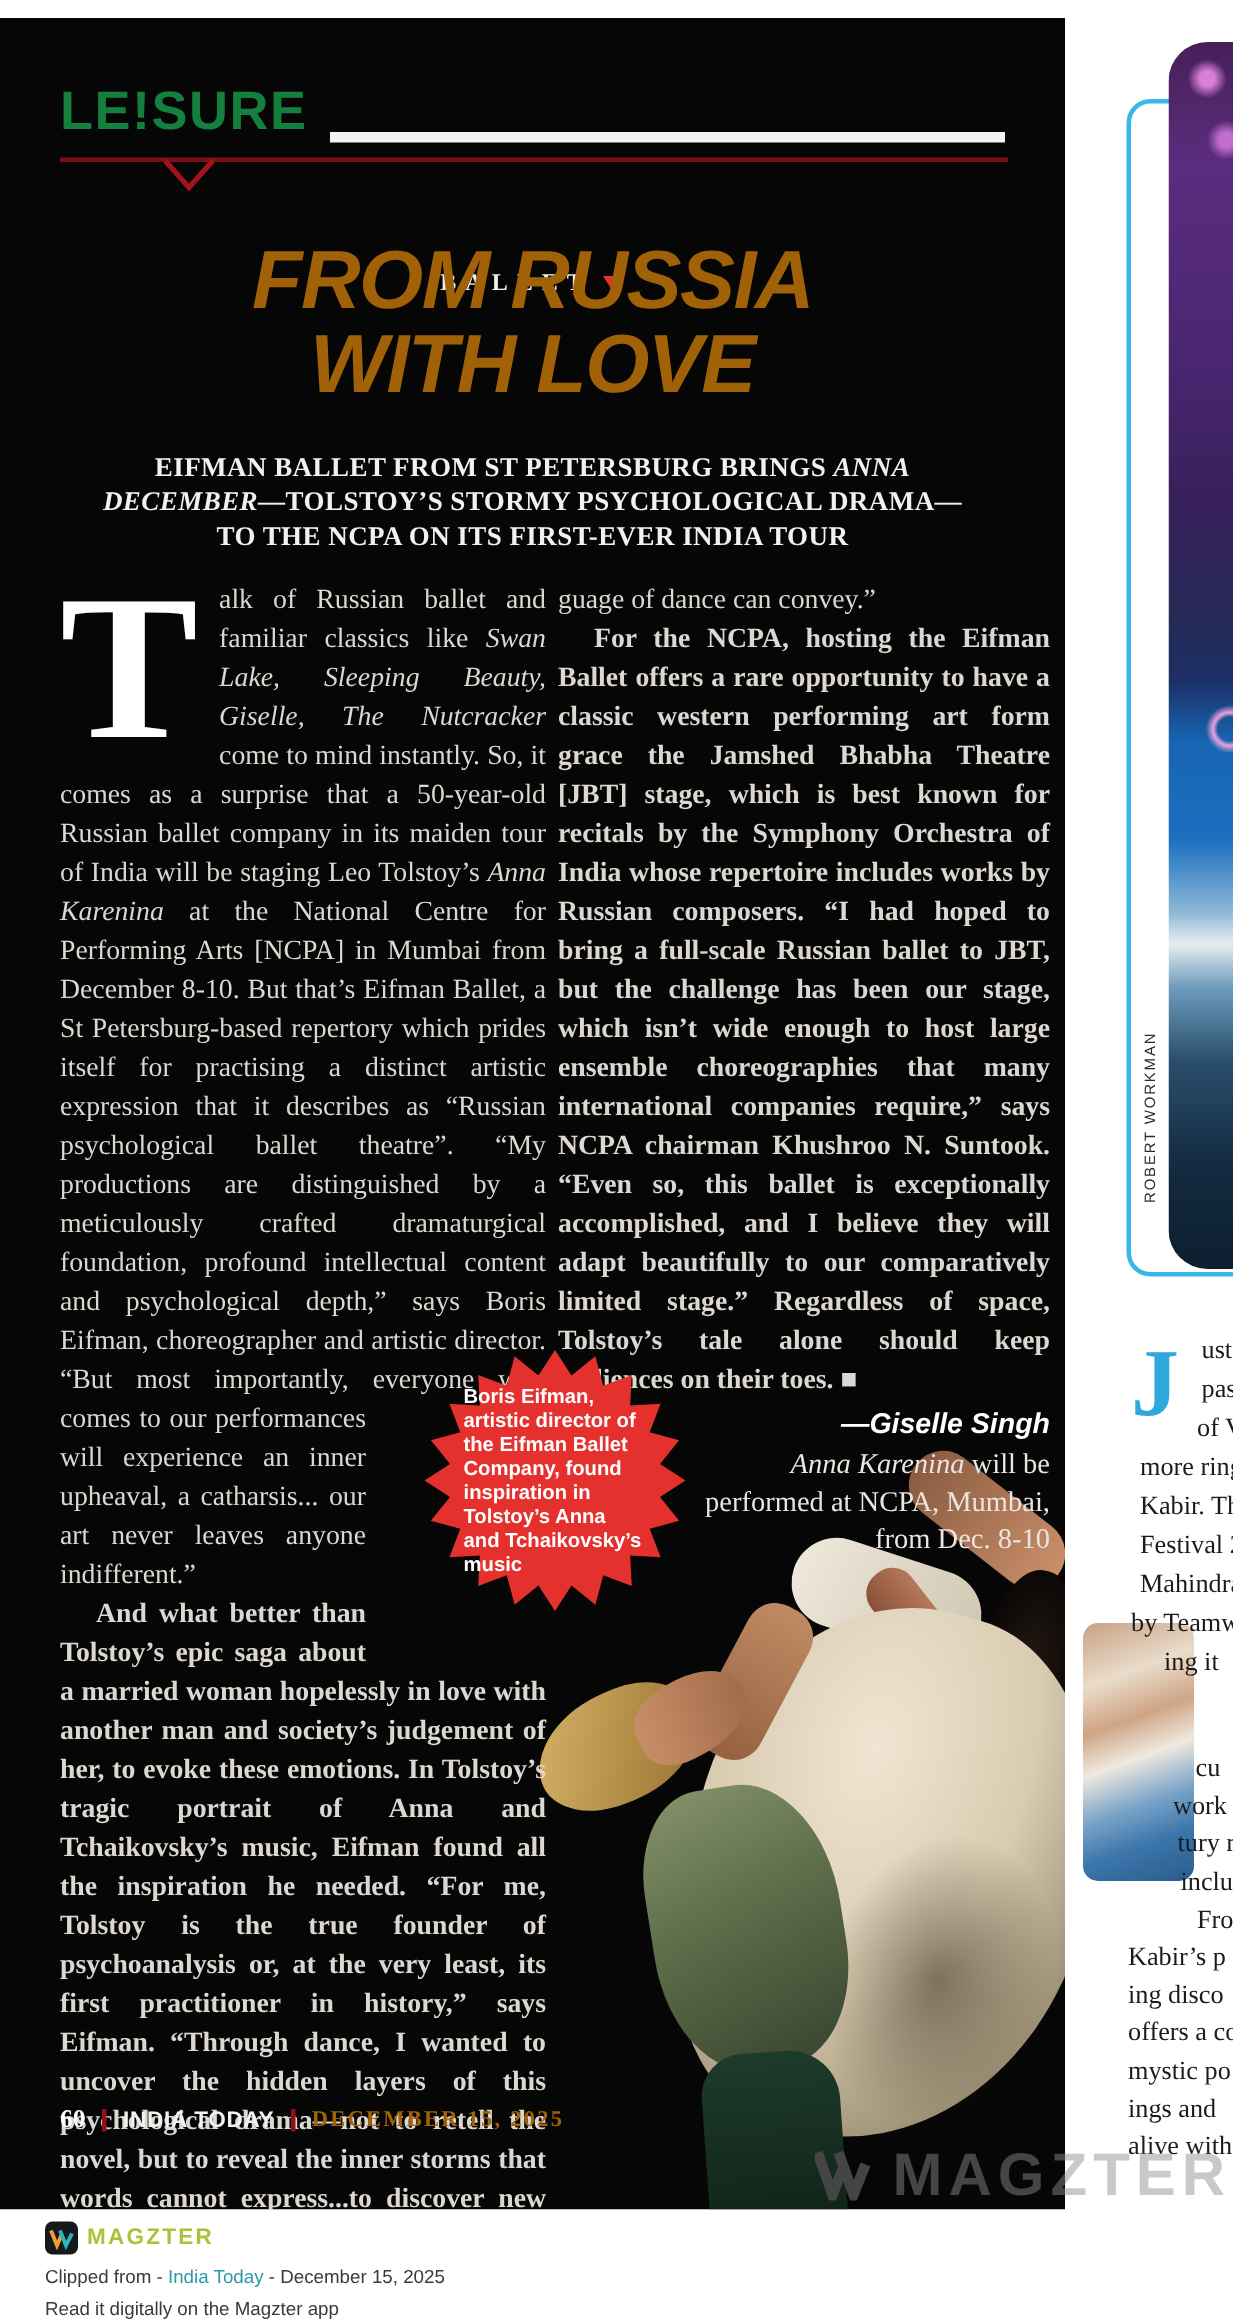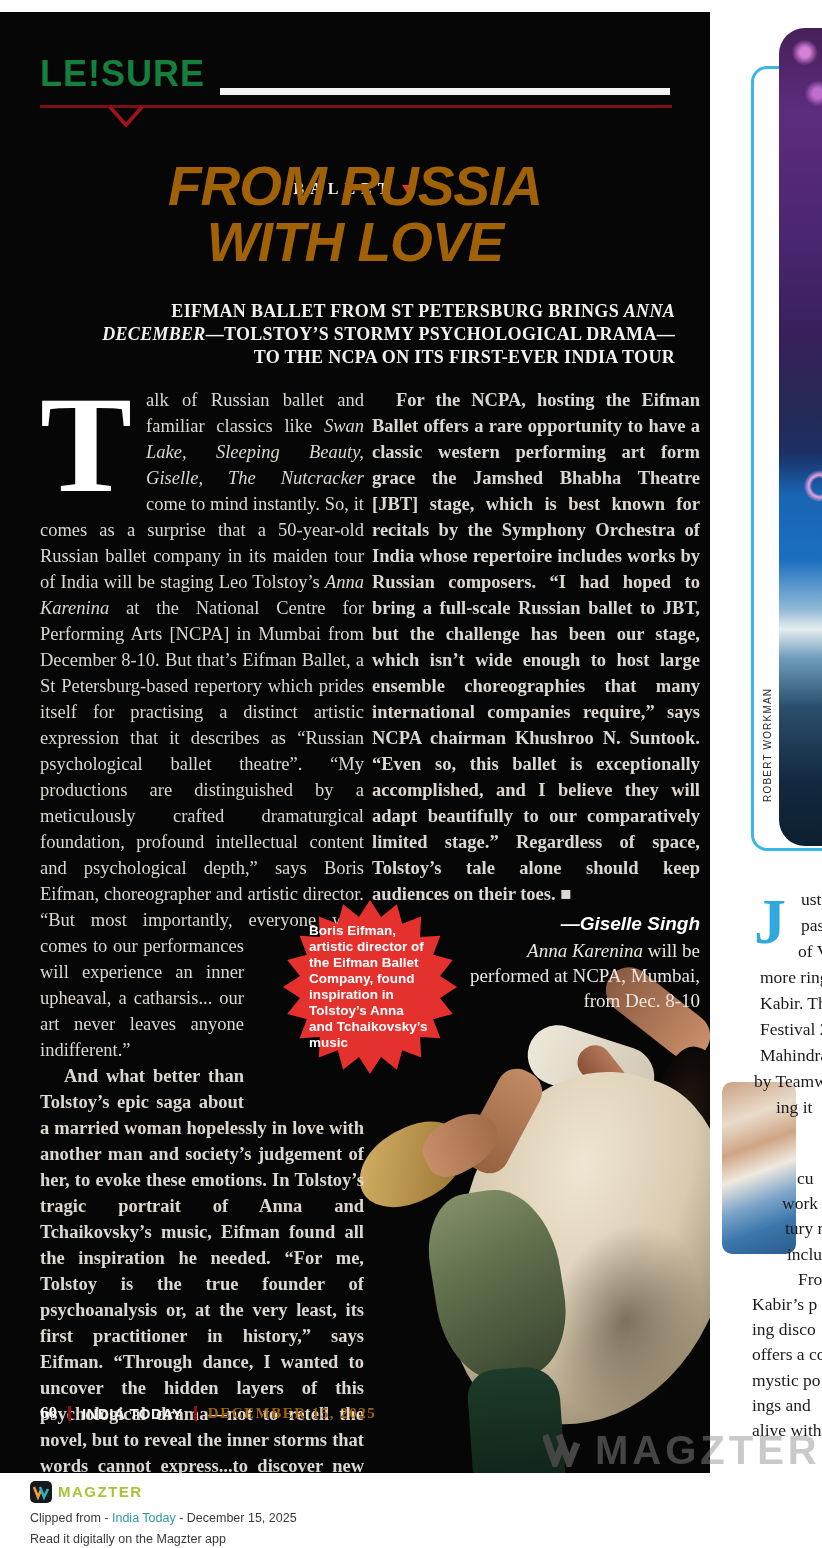--- a/index.html
+++ b/index.html
@@ -18,21 +18,21 @@
   .red-rule{position:absolute;left:40px;top:92px;z-index:3;}
 
   .kicker{position:absolute;left:0;top:122px;width:710px;text-align:center;
     font:bold 16px/1 "Liberation Serif",serif;color:#f0efed;letter-spacing:6px;z-index:3;margin-top:47px;}
   .tri{display:inline-block;margin-left:8px;width:0;height:0;border-left:7px solid transparent;
     border-right:7px solid transparent;border-top:11px solid #df352b;vertical-align:middle;}
 
   .title{position:absolute;left:0;top:146px;width:710px;text-align:center;
     font:italic bold 55px/1.02 "Liberation Sans",sans-serif;color:#a16207;letter-spacing:-1px;z-index:3;}
 
-  .standfirst{position:absolute;left:35px;top:288px;width:640px;text-align:right;
+  .standfirst{position:absolute;left:35px;top:288px;width:640px;text-align:center;
     font:bold 18px/1.28 "Liberation Serif",serif;color:#f2f1ee;letter-spacing:.3px;z-index:3;}
 
   .col{position:absolute;top:375px;font:18.5px/26px "Liberation Serif",serif;color:#dcd8d1;
     text-align:justify;z-index:2;}
   .col1{left:40px;width:324px;}
   .col2{left:372px;width:328px;}
   .body-p{margin:0;}
   .indent{text-indent:24px;font-weight:bold;}
   .dropcap{float:left;font:bold 138px/100px "Liberation Serif",serif;color:#ffffff;
     padding:8px 14px 2px 0;}
@@ -159,20 +159,21 @@
     <div class="ph-shirt"></div>
     <div class="ph-pants"></div>
   </div>
 
   <div class="col col1">
     <p class="body-p"><span class="dropcap">T</span><span><span>alk of Russian ballet and familiar classics like </span><span class="it">Swan Lake, Sleeping Beauty, Giselle, The Nutcracker</span><span> come to mind instantly. So, it comes as a surprise that a 50-year-old Russian ballet company in its maiden tour of India will be staging Leo Tolstoy’s </span><span class="it">Anna Karenina</span><span> at the National Centre for Performing Arts [NCPA] in Mumbai from December 8-10. But that’s Eifman Ballet, a St Petersburg-based repertory which prides itself for practising a distinct artistic expression that it describes as “Russian psychological ballet theatre”. “My productions are distinguished by a meticulously crafted dramaturgical foundation, profound intellectual content and psychological depth,” says Boris Eifman, choreographer and artistic director. “But most importantly, everyone who </span></span><span class="badge-spacer"></span><span><span>comes to our performances will experience an inner upheaval, a catharsis... our art never leaves anyone indifferent.”</span></span></p>
     <p class="body-p indent"><span><span>And what better than Tolstoy’s epic saga about a married woman hopelessly in love with another man and society’s judgement of her, to evoke these emotions. In Tolstoy’s tragic portrait of Anna and Tchaikovsky’s music, Eifman found all the inspiration he needed. “For me, Tolstoy is the true founder of psychoanalysis or, at the very least, its first practitioner in history,” says Eifman. “Through dance, I wanted to uncover the hidden layers of this psychological drama—not to retell the novel, but to reveal the inner storms that words cannot express...to discover new layers of meaning that only the lan-</span></span></p>
   </div>
 
   <div class="col col2">
+    <p class="body-p"><span><span>guage of dance can convey.”</span></span></p>
     <p class="body-p indent"><span><span>For the NCPA, hosting the Eifman Ballet offers a rare opportunity to have a classic western performing art form grace the Jamshed Bhabha Theatre [JBT] stage, which is best known for recitals by the Symphony Orchestra of India whose repertoire includes works by Russian composers. “I had hoped to bring a full-scale Russian ballet to JBT, but the challenge has been our stage, which isn’t wide enough to host large ensemble choreographies that many international companies require,” says NCPA chairman Khushroo N. Suntook. “Even so, this ballet is exceptionally accomplished, and I believe they will adapt beautifully to our comparatively limited stage.” Regardless of space, Tolstoy’s tale alone should keep audiences on their toes. ■</span></span></p>
     <div class="signoff">
       <div class="byline">—Giselle Singh</div>
       <div class="art-note"><span class="it">Anna Karenina</span><span> will be performed at NCPA, Mumbai, from Dec. 8-10</span></div>
     </div>
   </div>
 
   <div class="badge">
     <svg viewBox="0 0 172 172">
       <polygon fill="#e5312d" points="172,86 155.2,96.9 167.8,112.6 148.4,117.8 155.6,136.6 135.5,135.5 136.6,155.6 117.8,148.4 112.6,167.8 96.9,155.2 86,172 75.1,155.2 59.4,167.8 54.2,148.4 35.4,155.6 36.5,135.5 16.4,136.6 23.6,117.8 4.2,112.6 16.8,96.9 0,86 16.8,75.1 4.2,59.4 23.6,54.2 16.4,35.4 36.5,36.5 35.4,16.4 54.2,23.6 59.4,4.2 75.1,16.8 86,0 96.9,16.8 112.6,4.2 117.8,23.6 136.6,16.4 135.5,36.5 155.6,35.4 148.4,54.2 167.8,59.4 155.2,75.1"></polygon>

